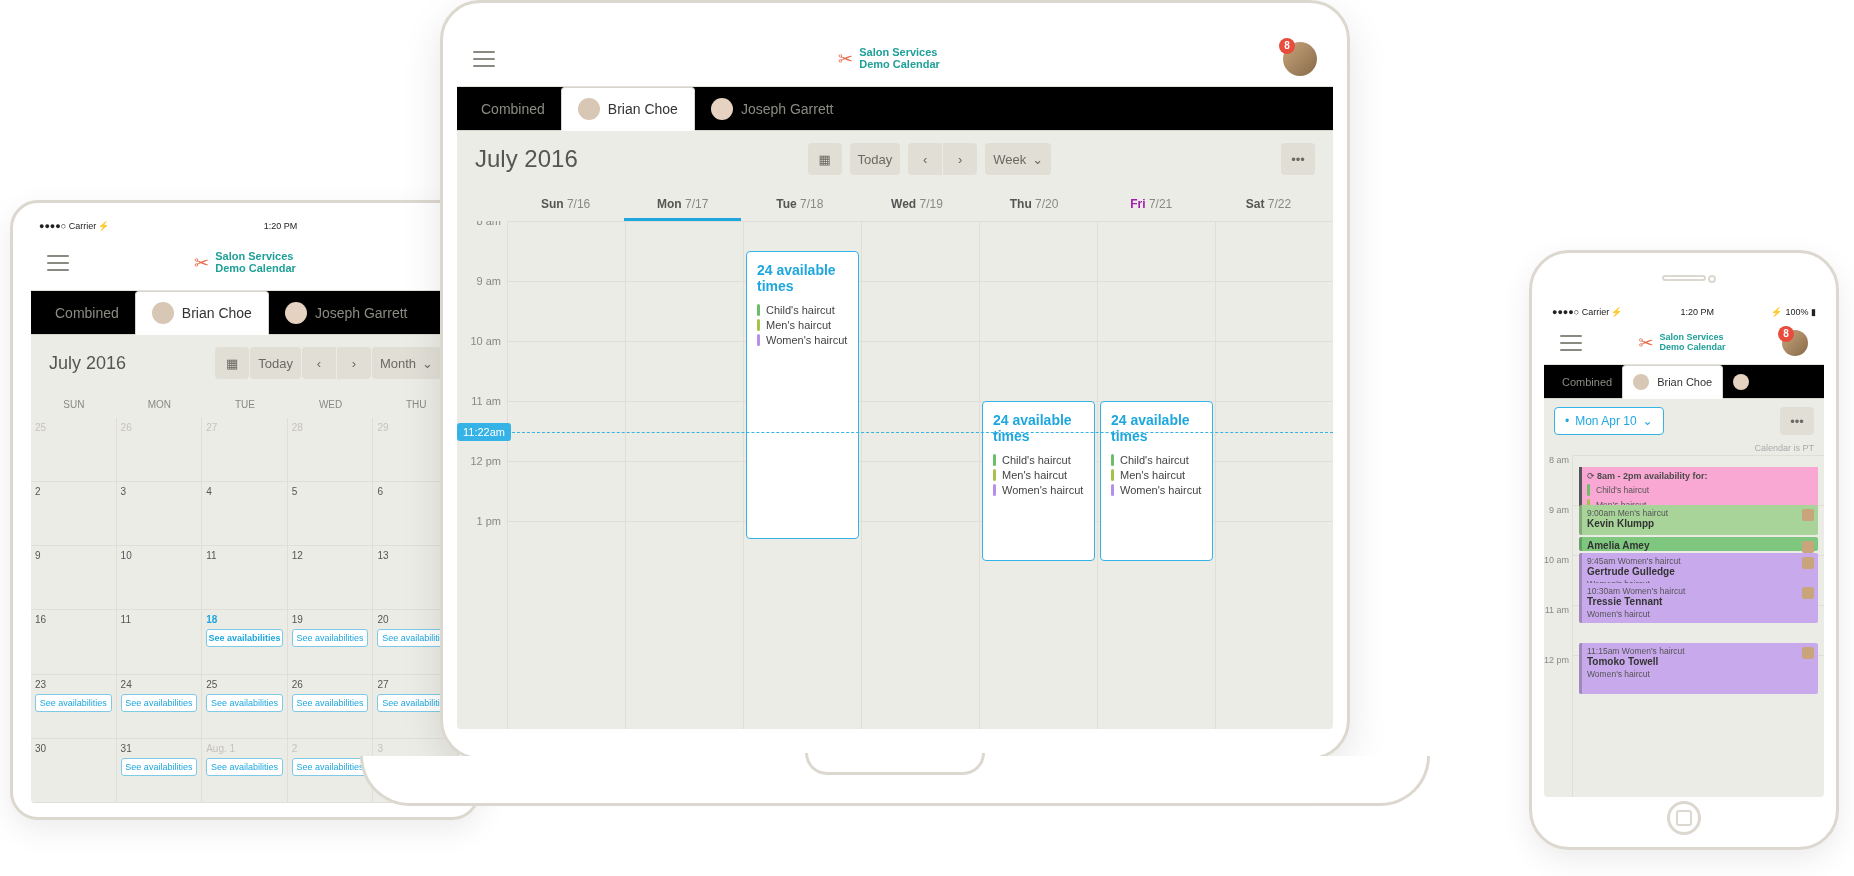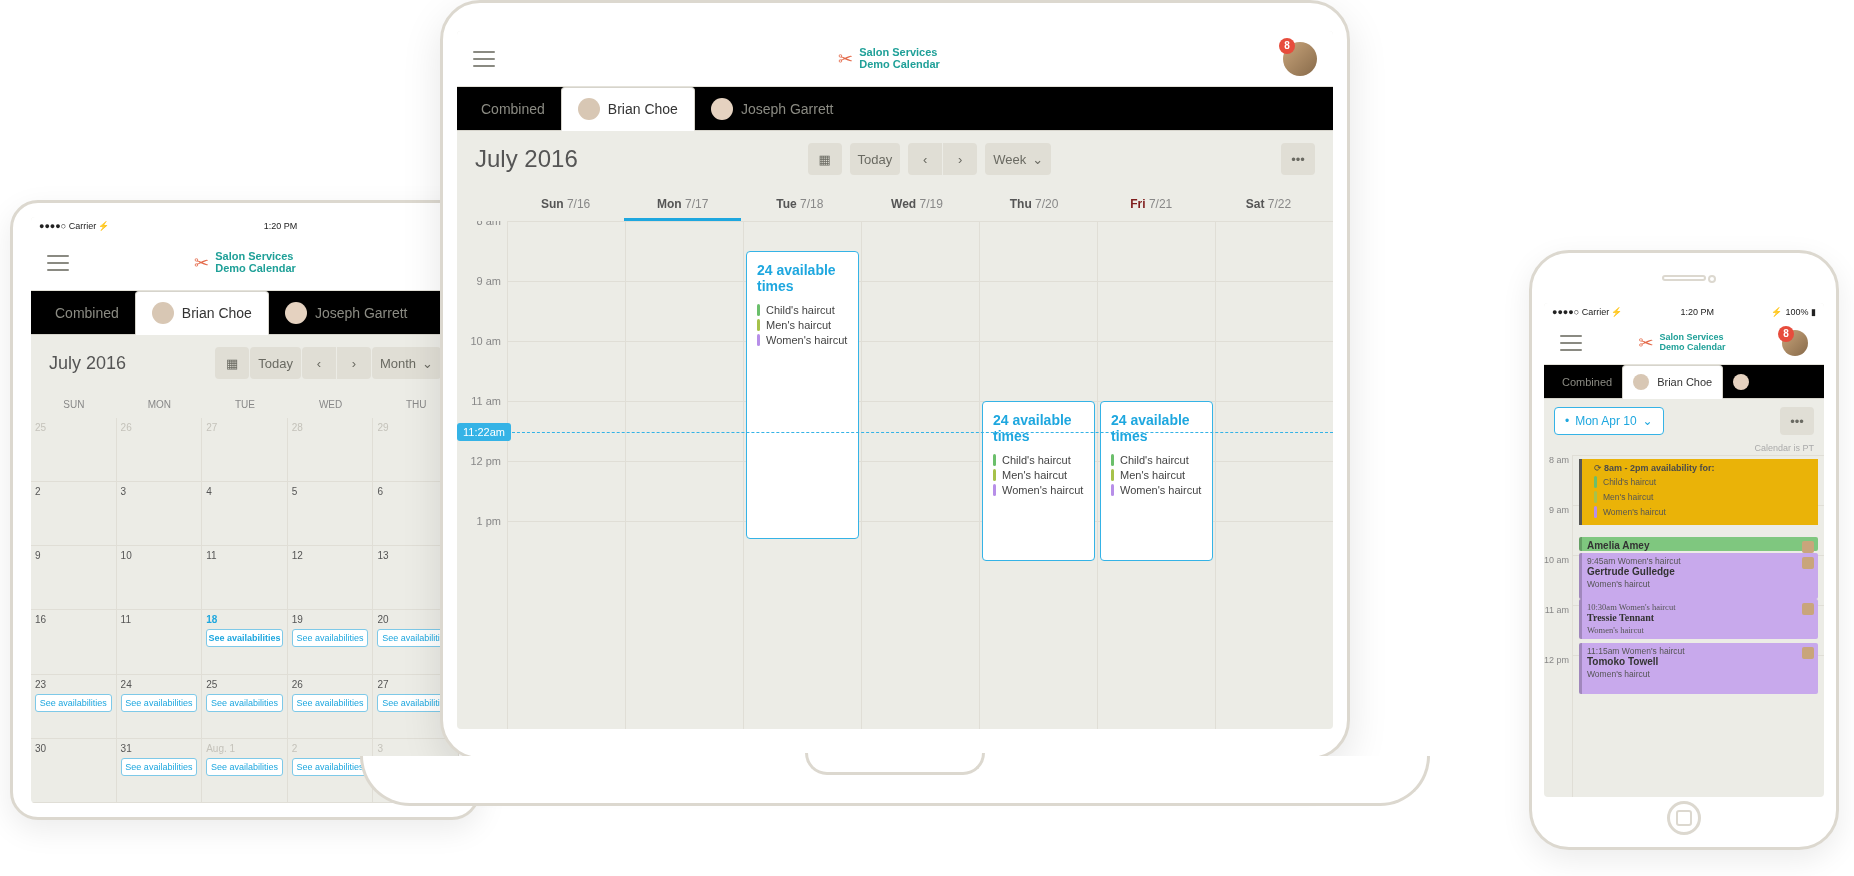--- a/index.html
+++ b/index.html
@@ -115,21 +115,21 @@
 
 .phone .appbar{height:44px;}
 .phone .tabs .tab{font-size:11px;padding:8px 10px;}
 .phone .toolbar{padding:8px 10px;}
 .phone .date-dd{background:#fff;border:1px solid #35b3e6;border-radius:4px;padding:6px 10px;font-size:12px;color:#1ea7df;display:inline-flex;align-items:center;gap:6px;}
 .phone .tz{font-size:9px;color:#aaa;text-align:right;padding:0 10px 2px;}
 .agenda{flex:1;display:grid;grid-template-columns:28px 1fr;font-size:10px;overflow:hidden;}
 .agenda .hcol>div{height:50px;font-size:9px;color:#888;text-align:right;padding-right:3px;}
 .agenda .evcol{border-left:1px solid #e0ded6;position:relative;}
 .agenda .evcol .hl{height:50px;border-top:1px solid #e0ded6;}
-.agenda .info{position:absolute;top:4px;left:6px;right:6px;background:#eab308;border-left:3px solid #555;padding:4px 12px;font-size:9px;}
+.agenda .info{position:absolute;top:12px;left:6px;right:6px;background:#f9a8d4;border-left:3px solid #555;padding:4px 5px;font-size:9px;}
 .agenda .appt{position:absolute;left:6px;right:6px;border-radius:2px;font-size:9px;padding:3px 5px;color:#333;border-left:3px solid rgba(0,0,0,.2);}
 .appt .who{font-weight:600;font-size:10px;}
 .appt .avimg{width:12px;height:12px;border-radius:2px;background:#c9a57b;position:absolute;right:4px;top:4px;}
 .small{font-size:8.5px;color:#555;}
 </style>
 </head>
 <body>
 
 <div class="device-tablet">
   <div class="screen">
@@ -351,21 +351,21 @@
     </div>
 
     <div class="weekview">
       <div class="dayheads" id="laptop-dayheads">
           <div></div>
           <div class="dayhead"><b style="color:#555">Sun</b> 7/16</div>
           <div class="dayhead" style="position: relative;"><b style="color:#555">Mon</b> 7/17<div class="today-line"></div></div>
           <div class="dayhead"><b style="color:#555">Tue</b> 7/18</div>
           <div class="dayhead"><b style="color:#555">Wed</b> 7/19</div>
           <div class="dayhead"><b style="color:#555">Thu</b> 7/20</div>
-          <div class="dayhead"><b style="color:#7f1d1d">Fri</b> 7/21</div>
+          <div class="dayhead"><b style="color:#a21caf">Fri</b> 7/21</div>
           <div class="dayhead"><b style="color:#555">Sat</b> 7/22</div>
         </div>
       <div class="daygrid" id="laptop-daygrid">
         <div class="hourcol" id="laptop-hours">
             <div class="hourlabel">8 am</div>
             <div class="hourlabel">9 am</div>
             <div class="hourlabel">10 am</div>
             <div class="hourlabel">11 am</div>
             <div class="hourlabel">12 pm</div>
             <div class="hourlabel">1 pm</div>
@@ -536,21 +536,22 @@
           <div>11 am</div>
           <div>12 pm</div>
         </div>
       <div class="evcol" id="phone-events">
           <div class="hl"></div>
           <div class="hl"></div>
           <div class="hl"></div>
           <div class="hl"></div>
           <div class="hl"></div>
           <div class="info">⟳ <b>8am - 2pm availability for:</b><div class="svc small"><span class="bar" style="background:#6bbf6b"></span>Child's haircut</div><div class="svc small"><span class="bar" style="background:#a6c24a"></span>Men's haircut</div><div class="svc small"><span class="bar" style="background:#b78ee8"></span>Women's haircut</div></div>
+          <div class="appt" style="top: 50px; height: 30px; background: rgb(168, 212, 154);"><span class="small">9:00am Men's haircut</span><br><span class="who">Kevin Klumpp</span><div class="avimg"></div></div>
           <div class="appt" style="top: 82px; height: 14px; background: rgb(127, 199, 127);"><span class="who">Amelia Amey</span><div class="avimg"></div></div>
           <div class="appt" style="top: 98px; height: 46px; background: rgb(200, 169, 236);"><span class="small">9:45am Women's haircut</span><br><span class="who">Gertrude Gulledge</span><div class="small" style="margin-top:2px">Women's haircut</div><div class="avimg"></div></div>
-          <div class="appt" style="top: 144px; height: 40px; background: rgb(200, 169, 236); font-family: Liberation Serif, serif;"><span class="small">10:30am Women's haircut</span><br><span class="who">Tressie Tennant</span><div class="small" style="margin-top:2px">Women's haircut</div><div class="avimg"></div></div>
+          <div class="appt" style="top: 128px; height: 40px; background: rgb(200, 169, 236);"><span class="small">10:30am Women's haircut</span><br><span class="who">Tressie Tennant</span><div class="small" style="margin-top:2px">Women's haircut</div><div class="avimg"></div></div>
           <div class="appt" style="top: 188px; height: 51px; background: rgb(200, 169, 236);"><span class="small">11:15am Women's haircut</span><br><span class="who">Tomoko Towell</span><div class="small" style="margin-top:2px">Women's haircut</div><div class="avimg"></div></div>
         </div>
     </div>
   </div>
   <div class="phone-home"></div>
 </div>
 
 </body></html>

